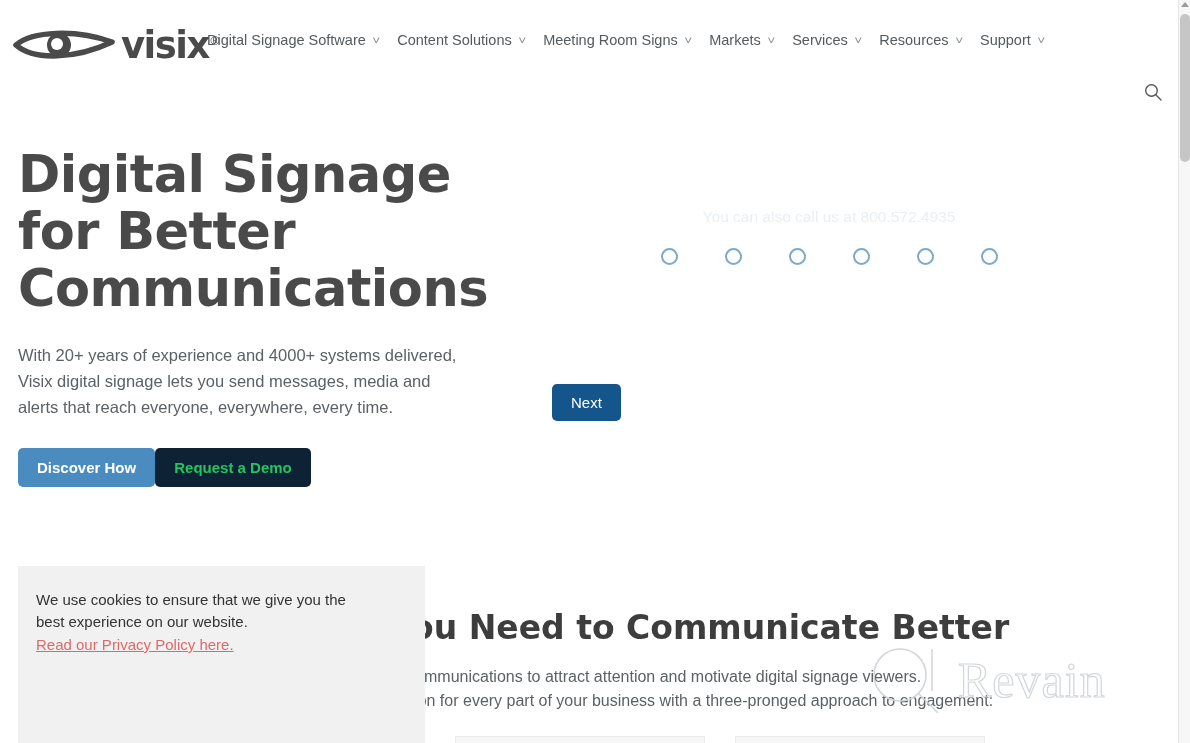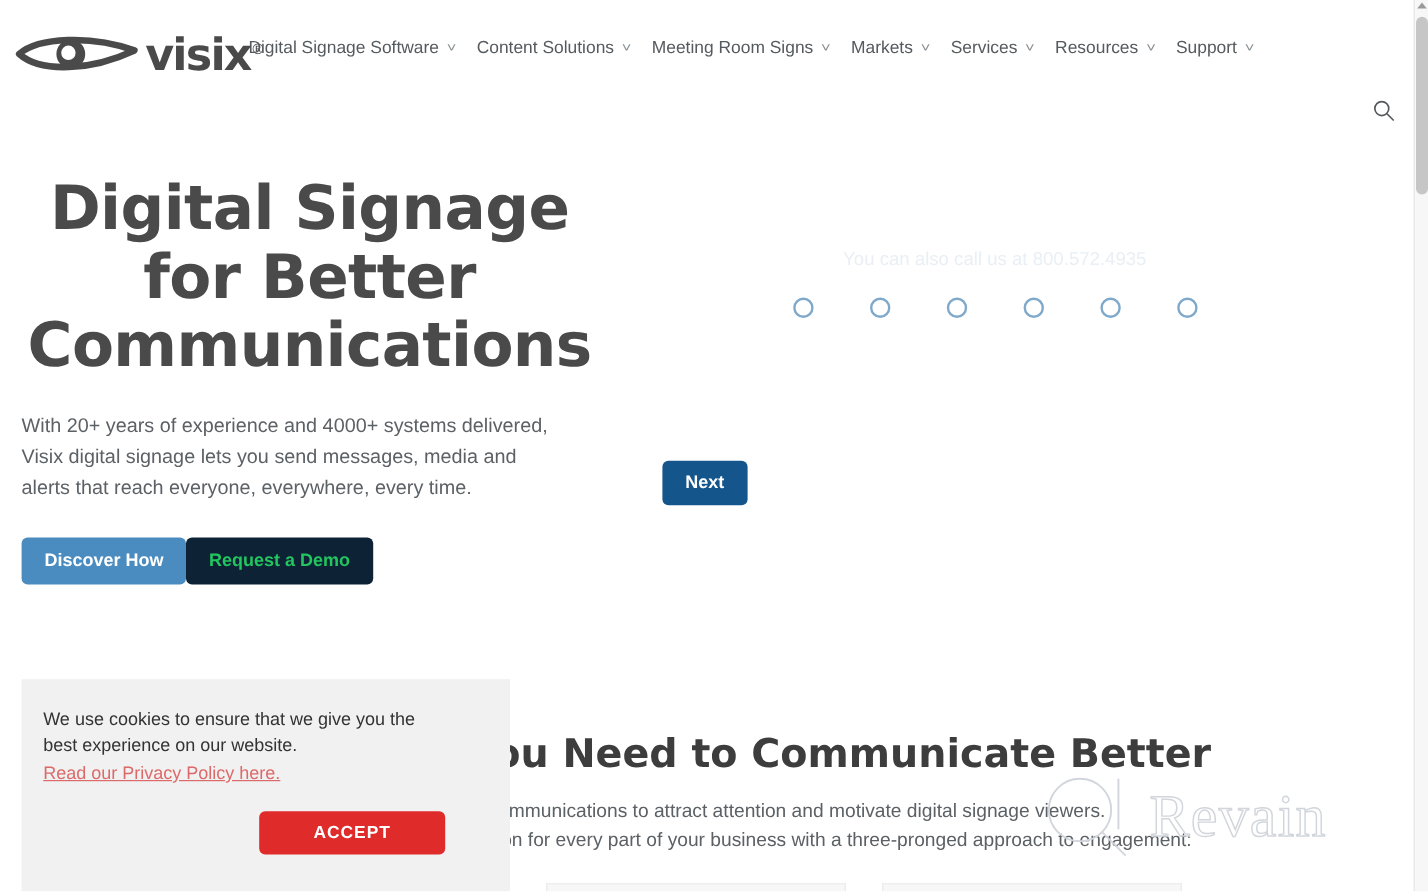--- a/index.html
+++ b/index.html
@@ -118,21 +118,20 @@
     left: 18px;
     width: 480px;
   }
   .hero-title {
     font-family: "DejaVu Sans", sans-serif;
     font-size: 51px;
     line-height: 57px;
     font-weight: bold;
     color: #4a4a4a;
     letter-spacing: -0.5px;
-    text-align: center;
   }
   .hero-desc {
     margin-top: 25px;
     font-size: 16.5px;
     line-height: 26px;
     color: #5c6166;
     width: 455px;
   }
   .hero-buttons {
     margin-top: 28px;
@@ -217,21 +216,21 @@
     background: #ffffff;
     font-size: 14px;
     padding: 0 9px;
     font-family: "Liberation Sans", sans-serif;
   }
   .btn-next {
     margin: 25px 0 0 21px;
     background: #14558c;
     color: #ffffff;
     font-size: 15px;
-    font-weight: bold;
+    font-weight: normal;
     padding: 10px 19px;
     border: none;
     border-radius: 5px;
     cursor: pointer;
     font-family: "Liberation Sans", sans-serif;
   }
 
   
   .section-below {
     position: absolute;
@@ -464,21 +463,20 @@
     </svg>
     <span class="wm-text">Revain</span>
   </div>
 
   <div class="cookie-banner">
     <div class="cookie-text">
       <span>We use cookies to ensure that we give you the</span><br>
       <span>best experience on our website.</span>
     </div>
     <a class="cookie-link">Read our Privacy Policy here.</a>
-    <button class="btn-accept">ACCEPT</button>
   </div>
 
   <div class="scrollbar-track">
     <div class="scroll-arrow"></div>
     <div class="scrollbar-thumb"></div>
   </div>
 
 </div>
 
 </body></html>

